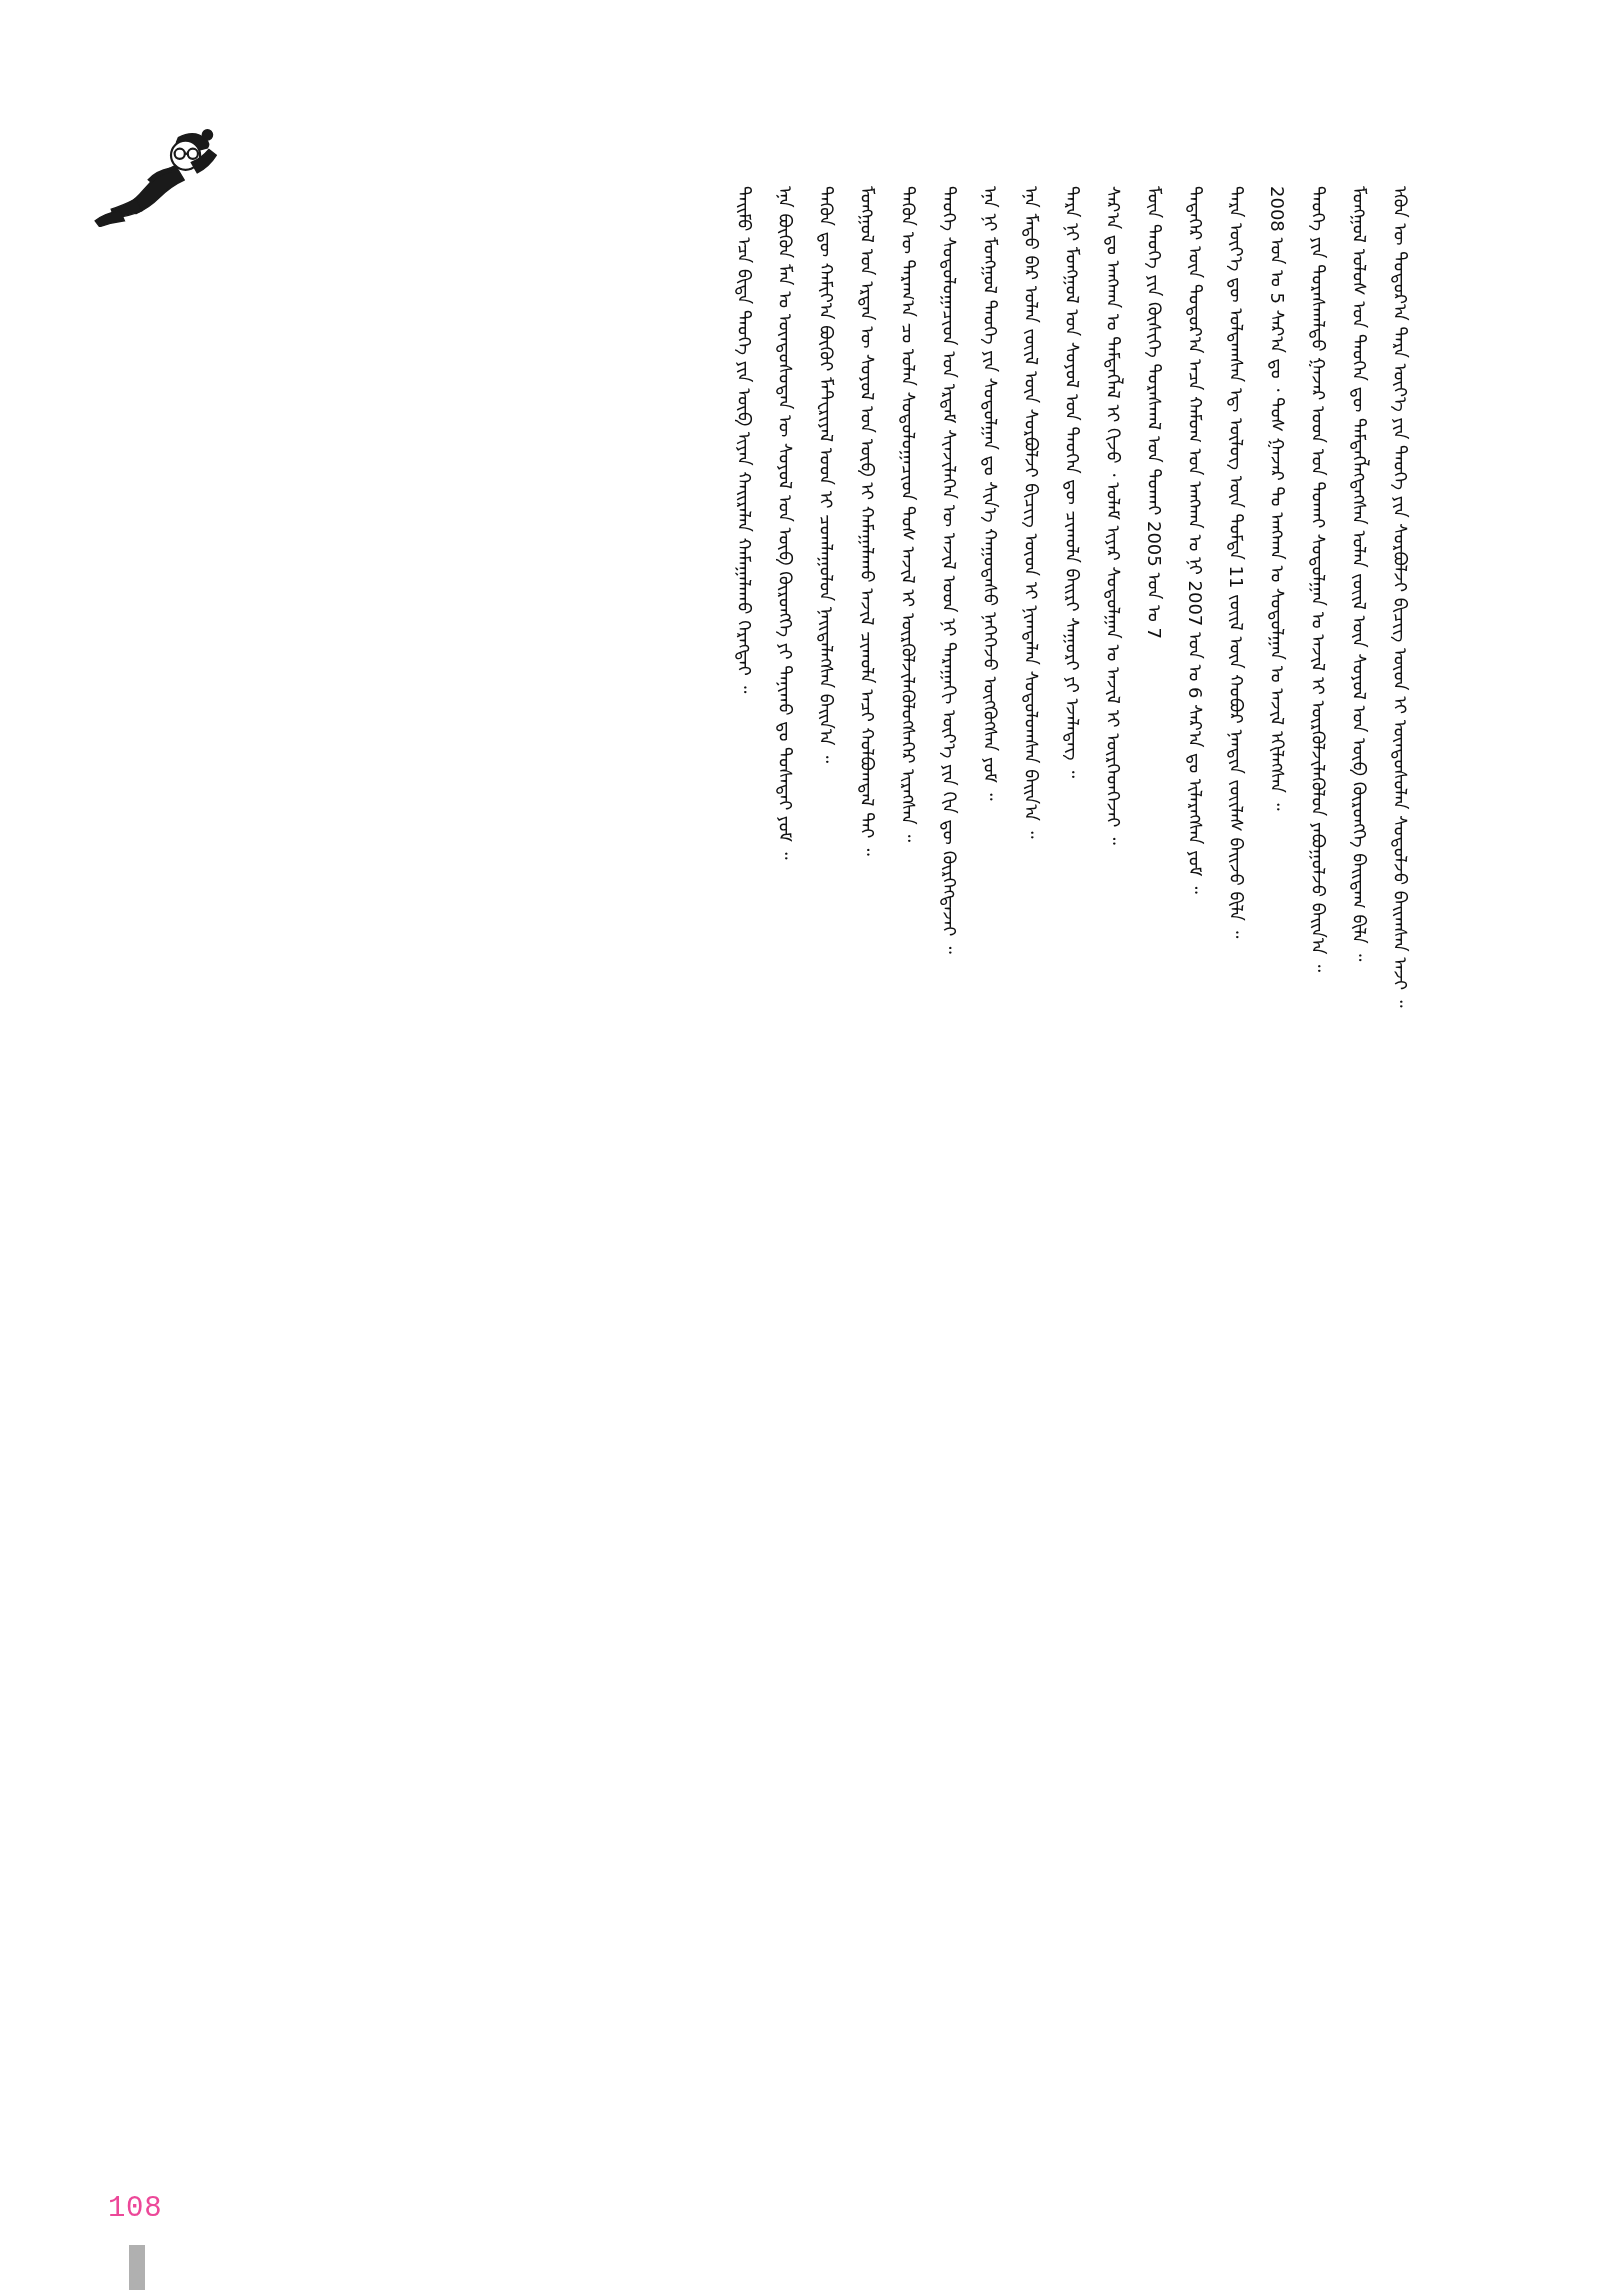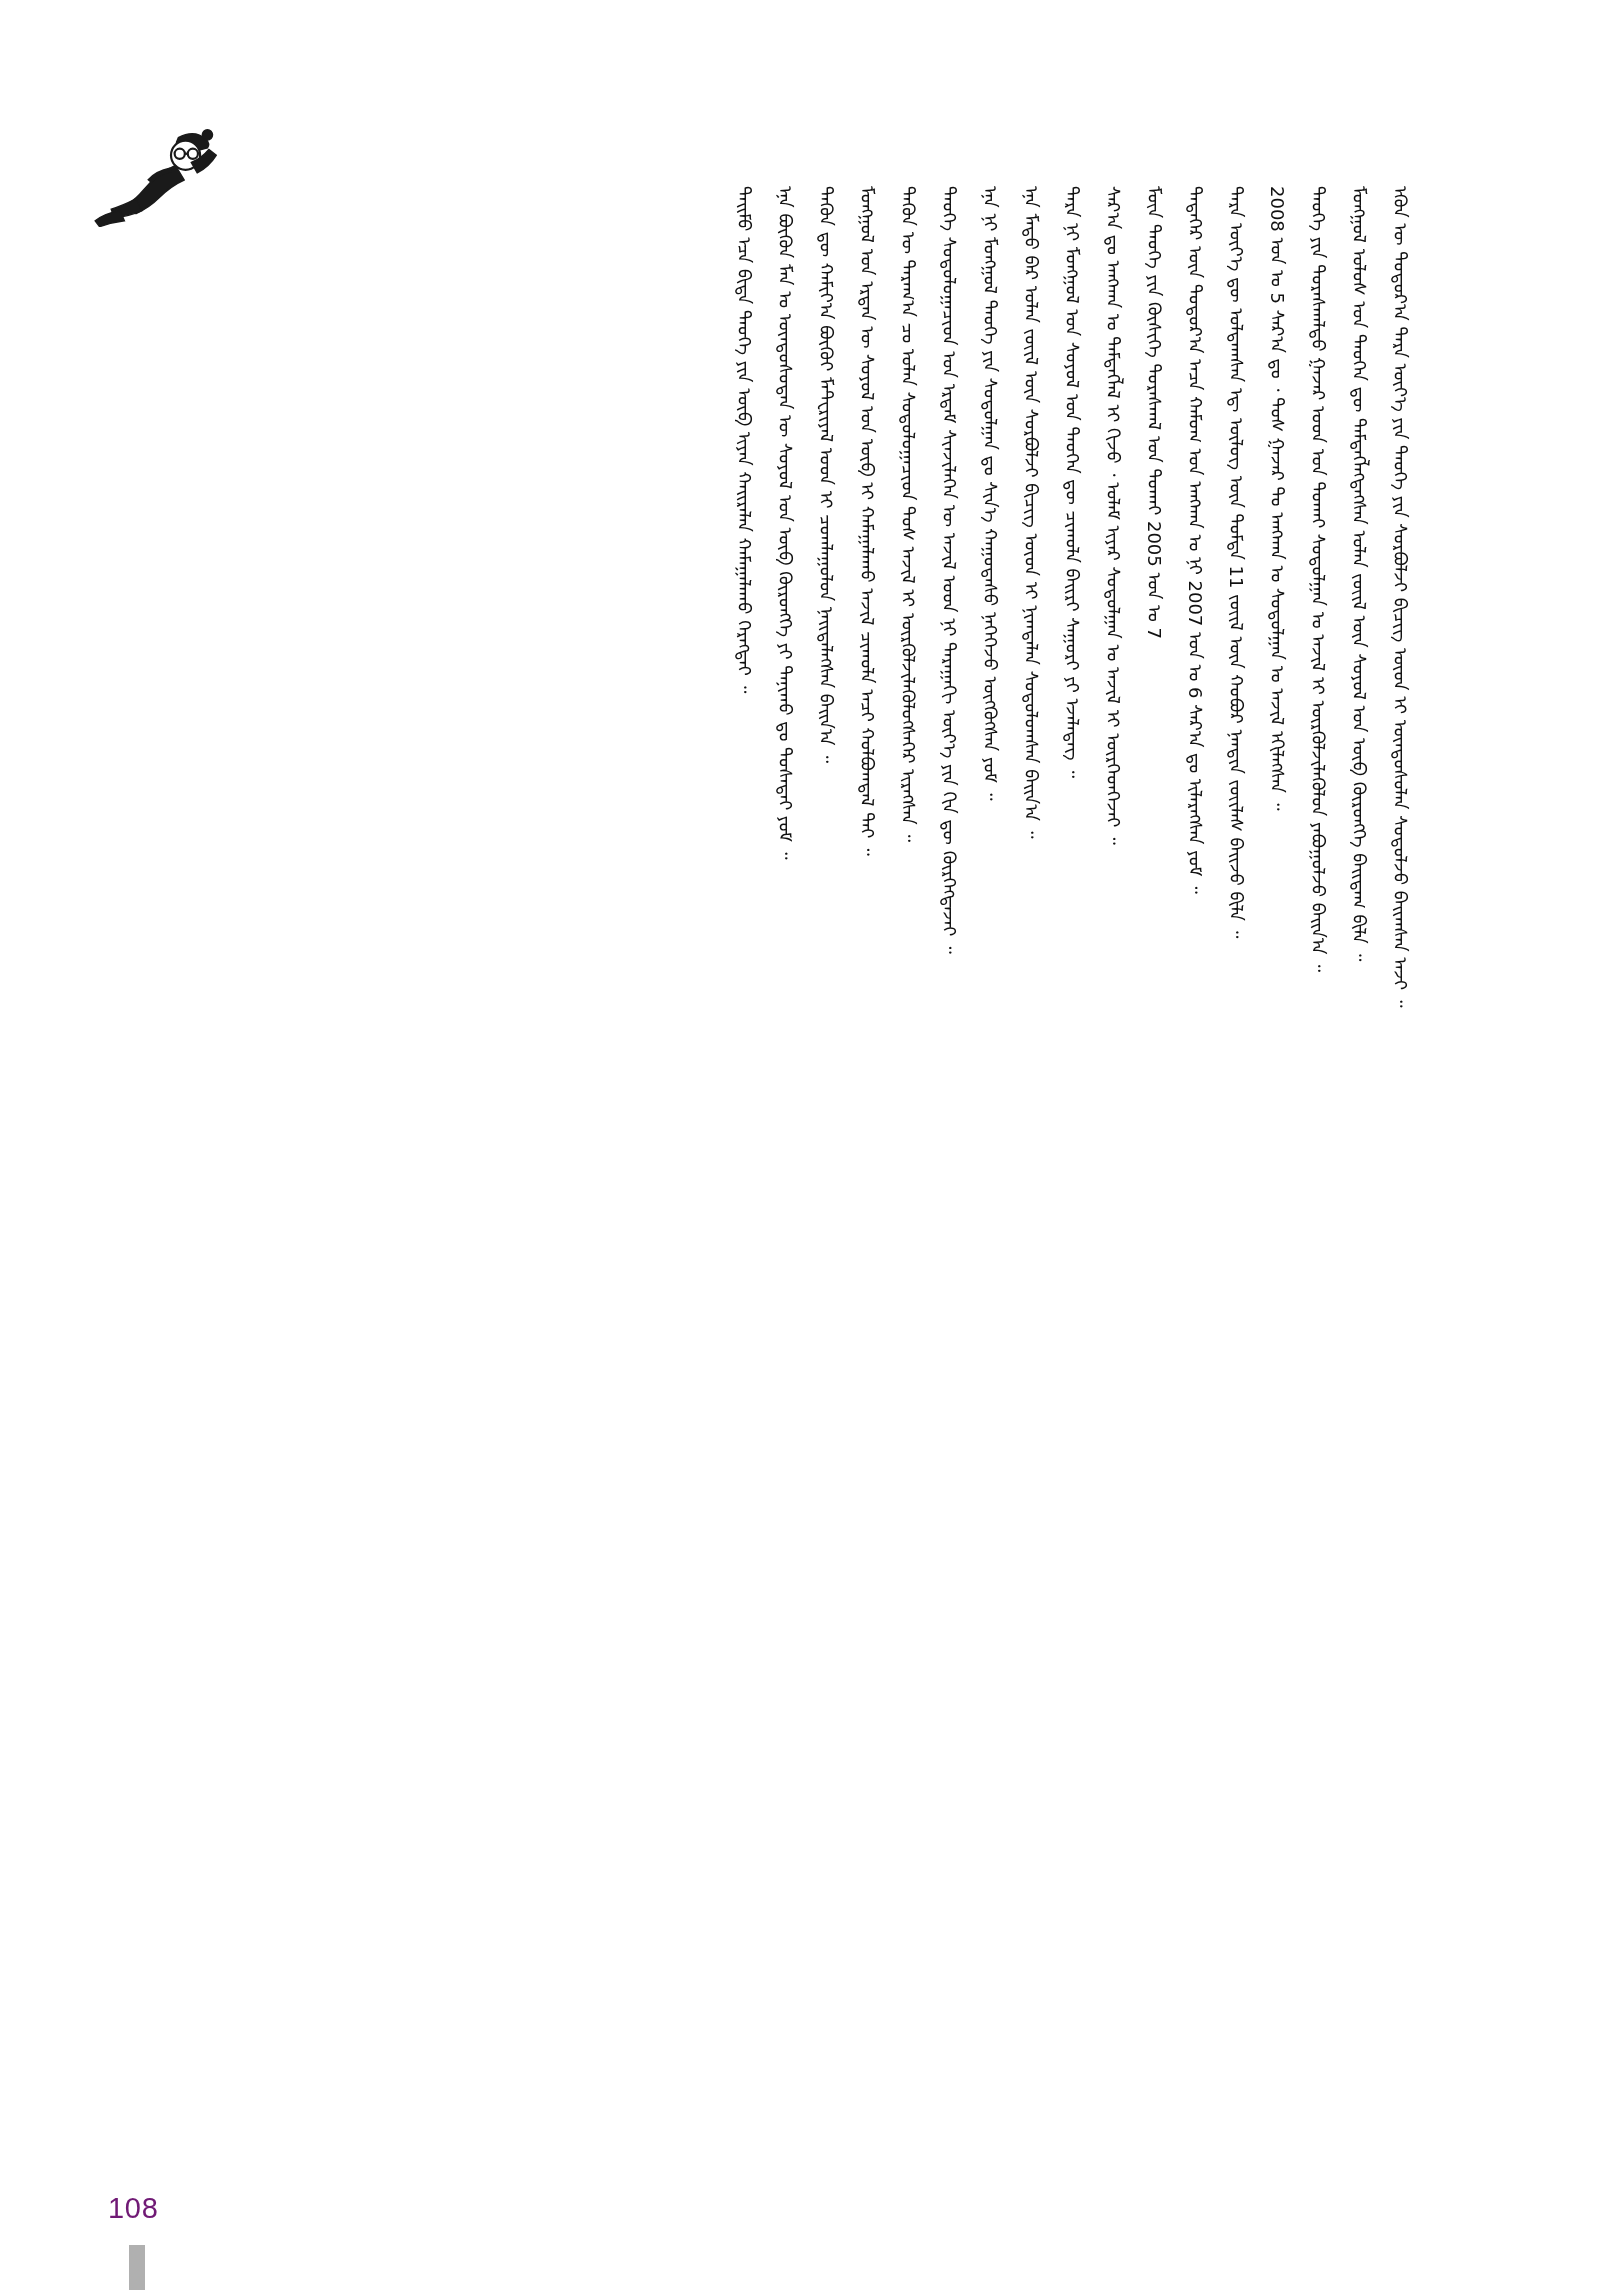--- a/index.html
+++ b/index.html
@@ -71,23 +71,23 @@
     left: 69px;
     width: 153px;
     height: 110px;
   }
 
   
   .folio {
     position: absolute;
     left: 108px;
     top: 2192px;
-    font-family: Liberation Sans, sans-serif;
+    font-family: Liberation Mono, monospace;
     font-size: 29px;
-    color: #701a75;
+    color: #ec4899;
     letter-spacing: 0.7px;
   }
   .folio-bar {
     position: absolute;
     left: 129px;
     top: 2245px;
     width: 16px;
     height: 45px;
     background: #b0b0b0;
   }

